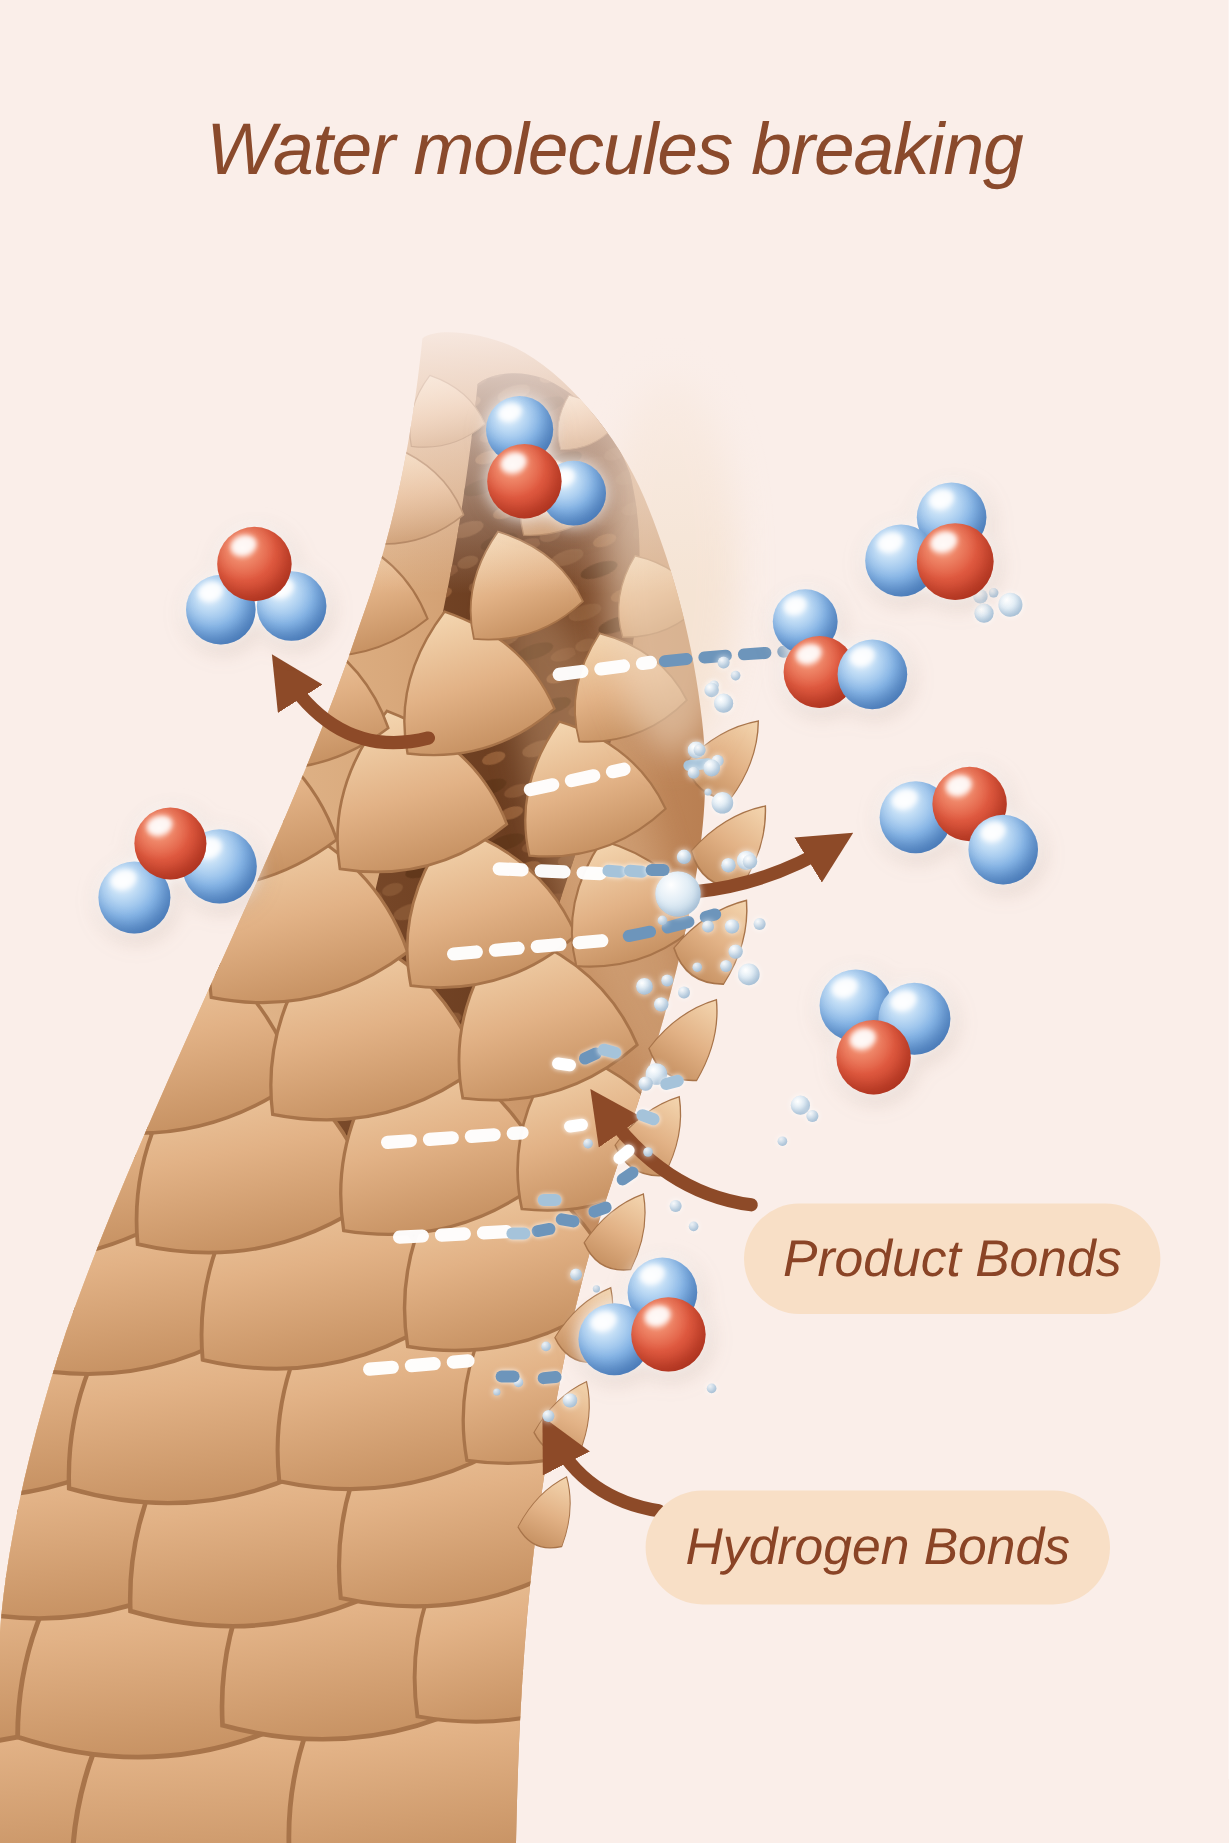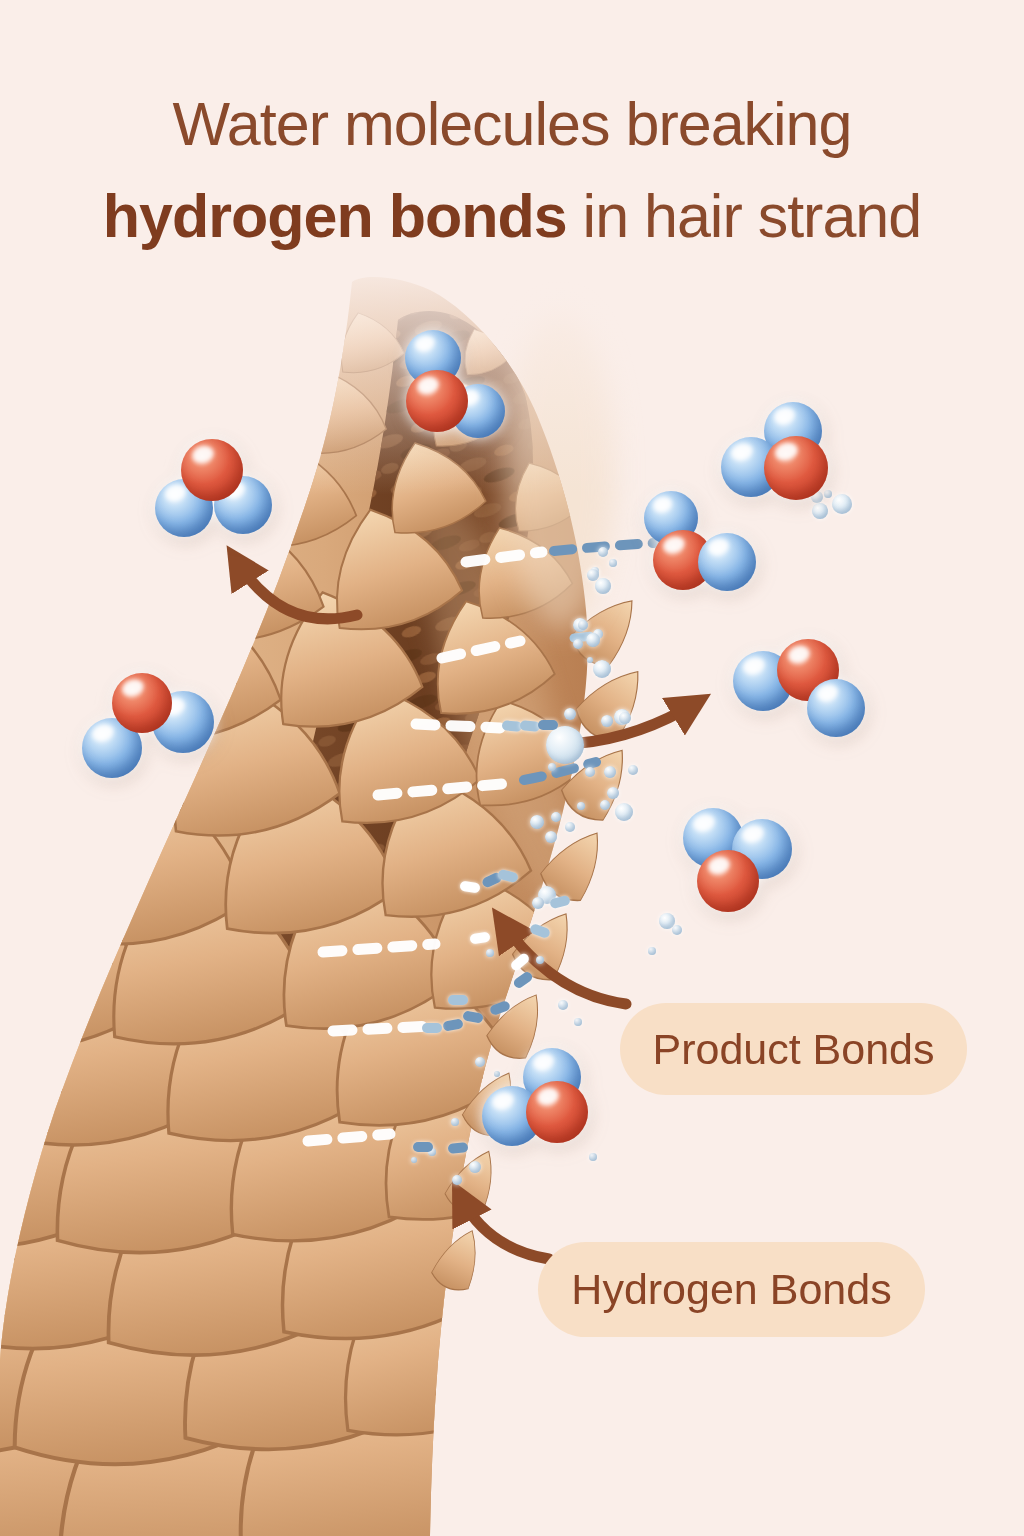--- a/index.html
+++ b/index.html
@@ -1,18 +1,18 @@
 <!DOCTYPE html>
 <html><head>
 <meta charset="utf-8">
 <style>
   html,body{margin:0;padding:0;}
   .stage{
     position:relative;width:1024px;height:1536px;overflow:hidden;
-    background:#faeee9;font-family:"Liberation Sans",sans-serif;
+    background:#faeee9;font-family:"Liberation Sans",sans-serif;font-style:italic;
   }
   .stage svg{position:absolute;left:0;top:0;z-index:1;}
   .layer{position:absolute;left:0;top:0;width:100%;height:100%;pointer-events:none;}
   .bubbles-layer{z-index:2;}
   .molecules-layer{z-index:3;}
   .molecule{position:absolute;left:0;top:0;filter:drop-shadow(0 0 7px rgba(255,255,255,.95)) drop-shadow(2px 4px 6px rgba(150,110,90,.25));}
   .atom{position:absolute;border-radius:50%;}
   .atom.h{background:radial-gradient(circle at 34% 28%, #f2f9fe 0%, #c0dcf5 22%, #87b6e7 50%, #5d92cf 78%, #4276b5 100%);
           box-shadow:inset -5px -7px 12px rgba(40,80,140,.35);}
   .atom.o{background:radial-gradient(circle at 34% 28%, #fbc4ae 0%, #ef8668 20%, #e05a40 46%, #cd4530 76%, #ab301d 100%);
@@ -284,18 +284,17 @@
       </div>
       <div class="molecule">
         <div class="atom h" style="left: 523px; top: 1048px; height: 58px; width: 58px;"></div>
         <div class="atom h" style="left: 482px; top: 1086px; height: 60px; width: 60px;"></div>
         <div class="atom o" style="left: 526px; top: 1081px; height: 62px; width: 62px;"></div>
       </div>
     </div>
 
   <h1 class="title" style="color: rgb(138, 74, 44);">
     <span class="t1">Water molecules breaking</span>
-    <span class="t2"><b style="color: rgb(127, 60, 31);">hydrogen bonds</b><span> in hair strand</span></span>
   </h1>
 
   <div class="pill pill-product" style="background: rgb(248, 223, 198); color: rgb(138, 68, 38);">Product Bonds</div>
   <div class="pill pill-hydrogen" style="background: rgb(248, 223, 198); color: rgb(138, 68, 38);">Hydrogen Bonds</div>
 </div>
 
 </body></html>

